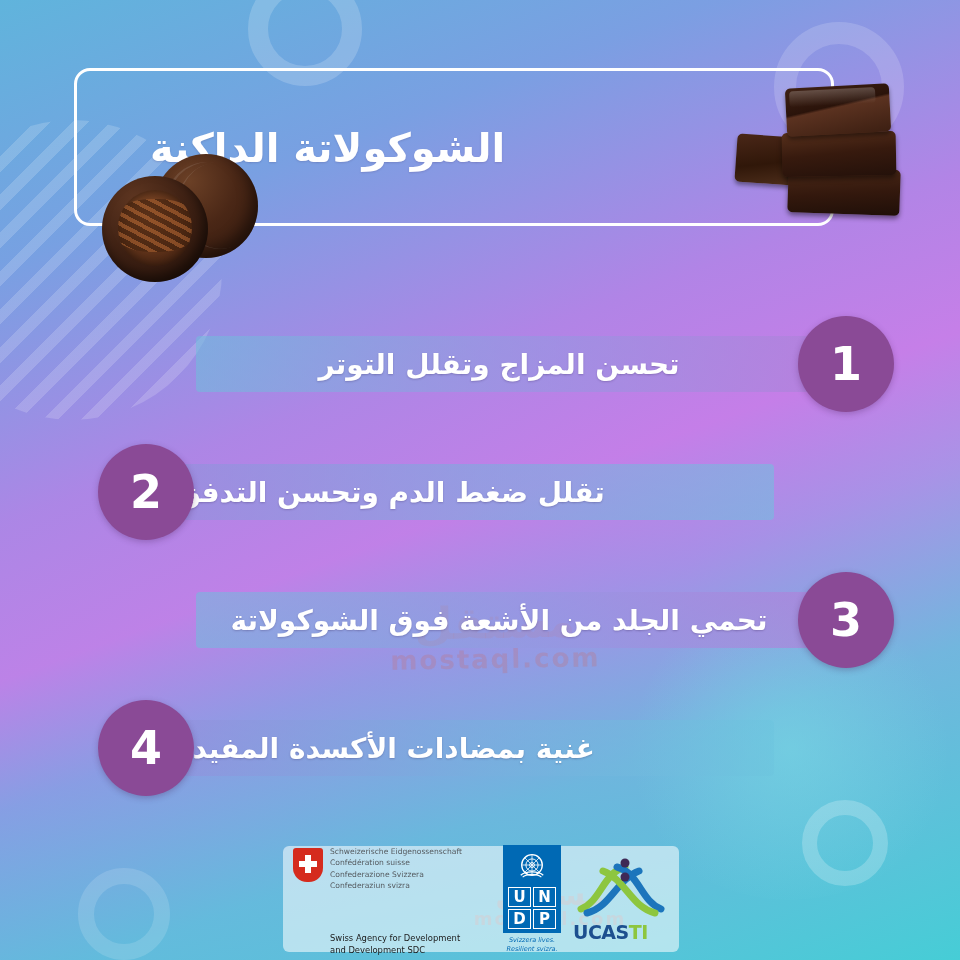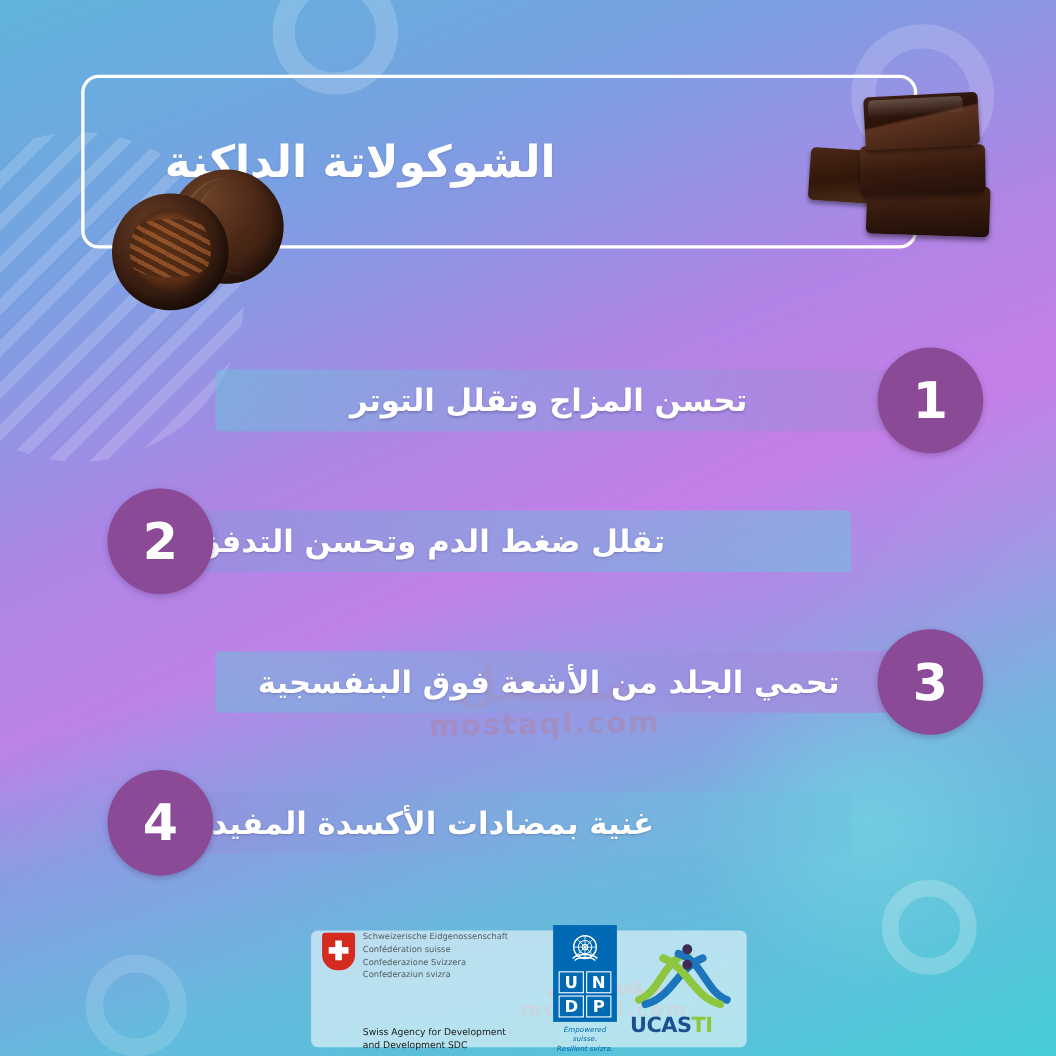--- a/index.html
+++ b/index.html
@@ -240,21 +240,21 @@
       <div class="row-bar">
         <span class="row-text">تقلل ضغط الدم وتحسن التدفق</span>
       </div>
       <div class="badge">
         <span>2</span>
       </div>
     </div>
 
     <div class="row right">
       <div class="row-bar">
-        <span class="row-text">تحمي الجلد من الأشعة فوق البنفسجية</span>
+        <span class="row-text">تحمي الجلد من الأشعة فوق الشوكولاتة</span>
       </div>
       <div class="badge">
         <span>3</span>
       </div>
     </div>
 
     <div class="row left">
       <div class="row-bar">
         <span class="row-text">غنية بمضادات الأكسدة المفيدة</span>
       </div>
@@ -290,21 +290,21 @@
           <path d="M6 29 C10 25 22 25 26 29" fill="none" stroke="#ffffff" stroke-width="1.2"></path>
         </svg>
         <div class="undp-letters">
           <span>U</span>
           <span>N</span>
           <span>D</span>
           <span>P</span>
         </div>
       </div>
       <div class="undp-tag">
-        <div>Empowered suisse.</div>
+        <div>Svizzera lives.</div>
         <div>Resilient svizra.</div>
       </div>
     </div>
 
     <div class="logo-swiss">
       <div class="swiss-shield"></div>
       <div class="swiss-text">
         <div class="swiss-langs">
           <div>Schweizerische Eidgenossenschaft</div>
           <div>Confédération suisse</div>

